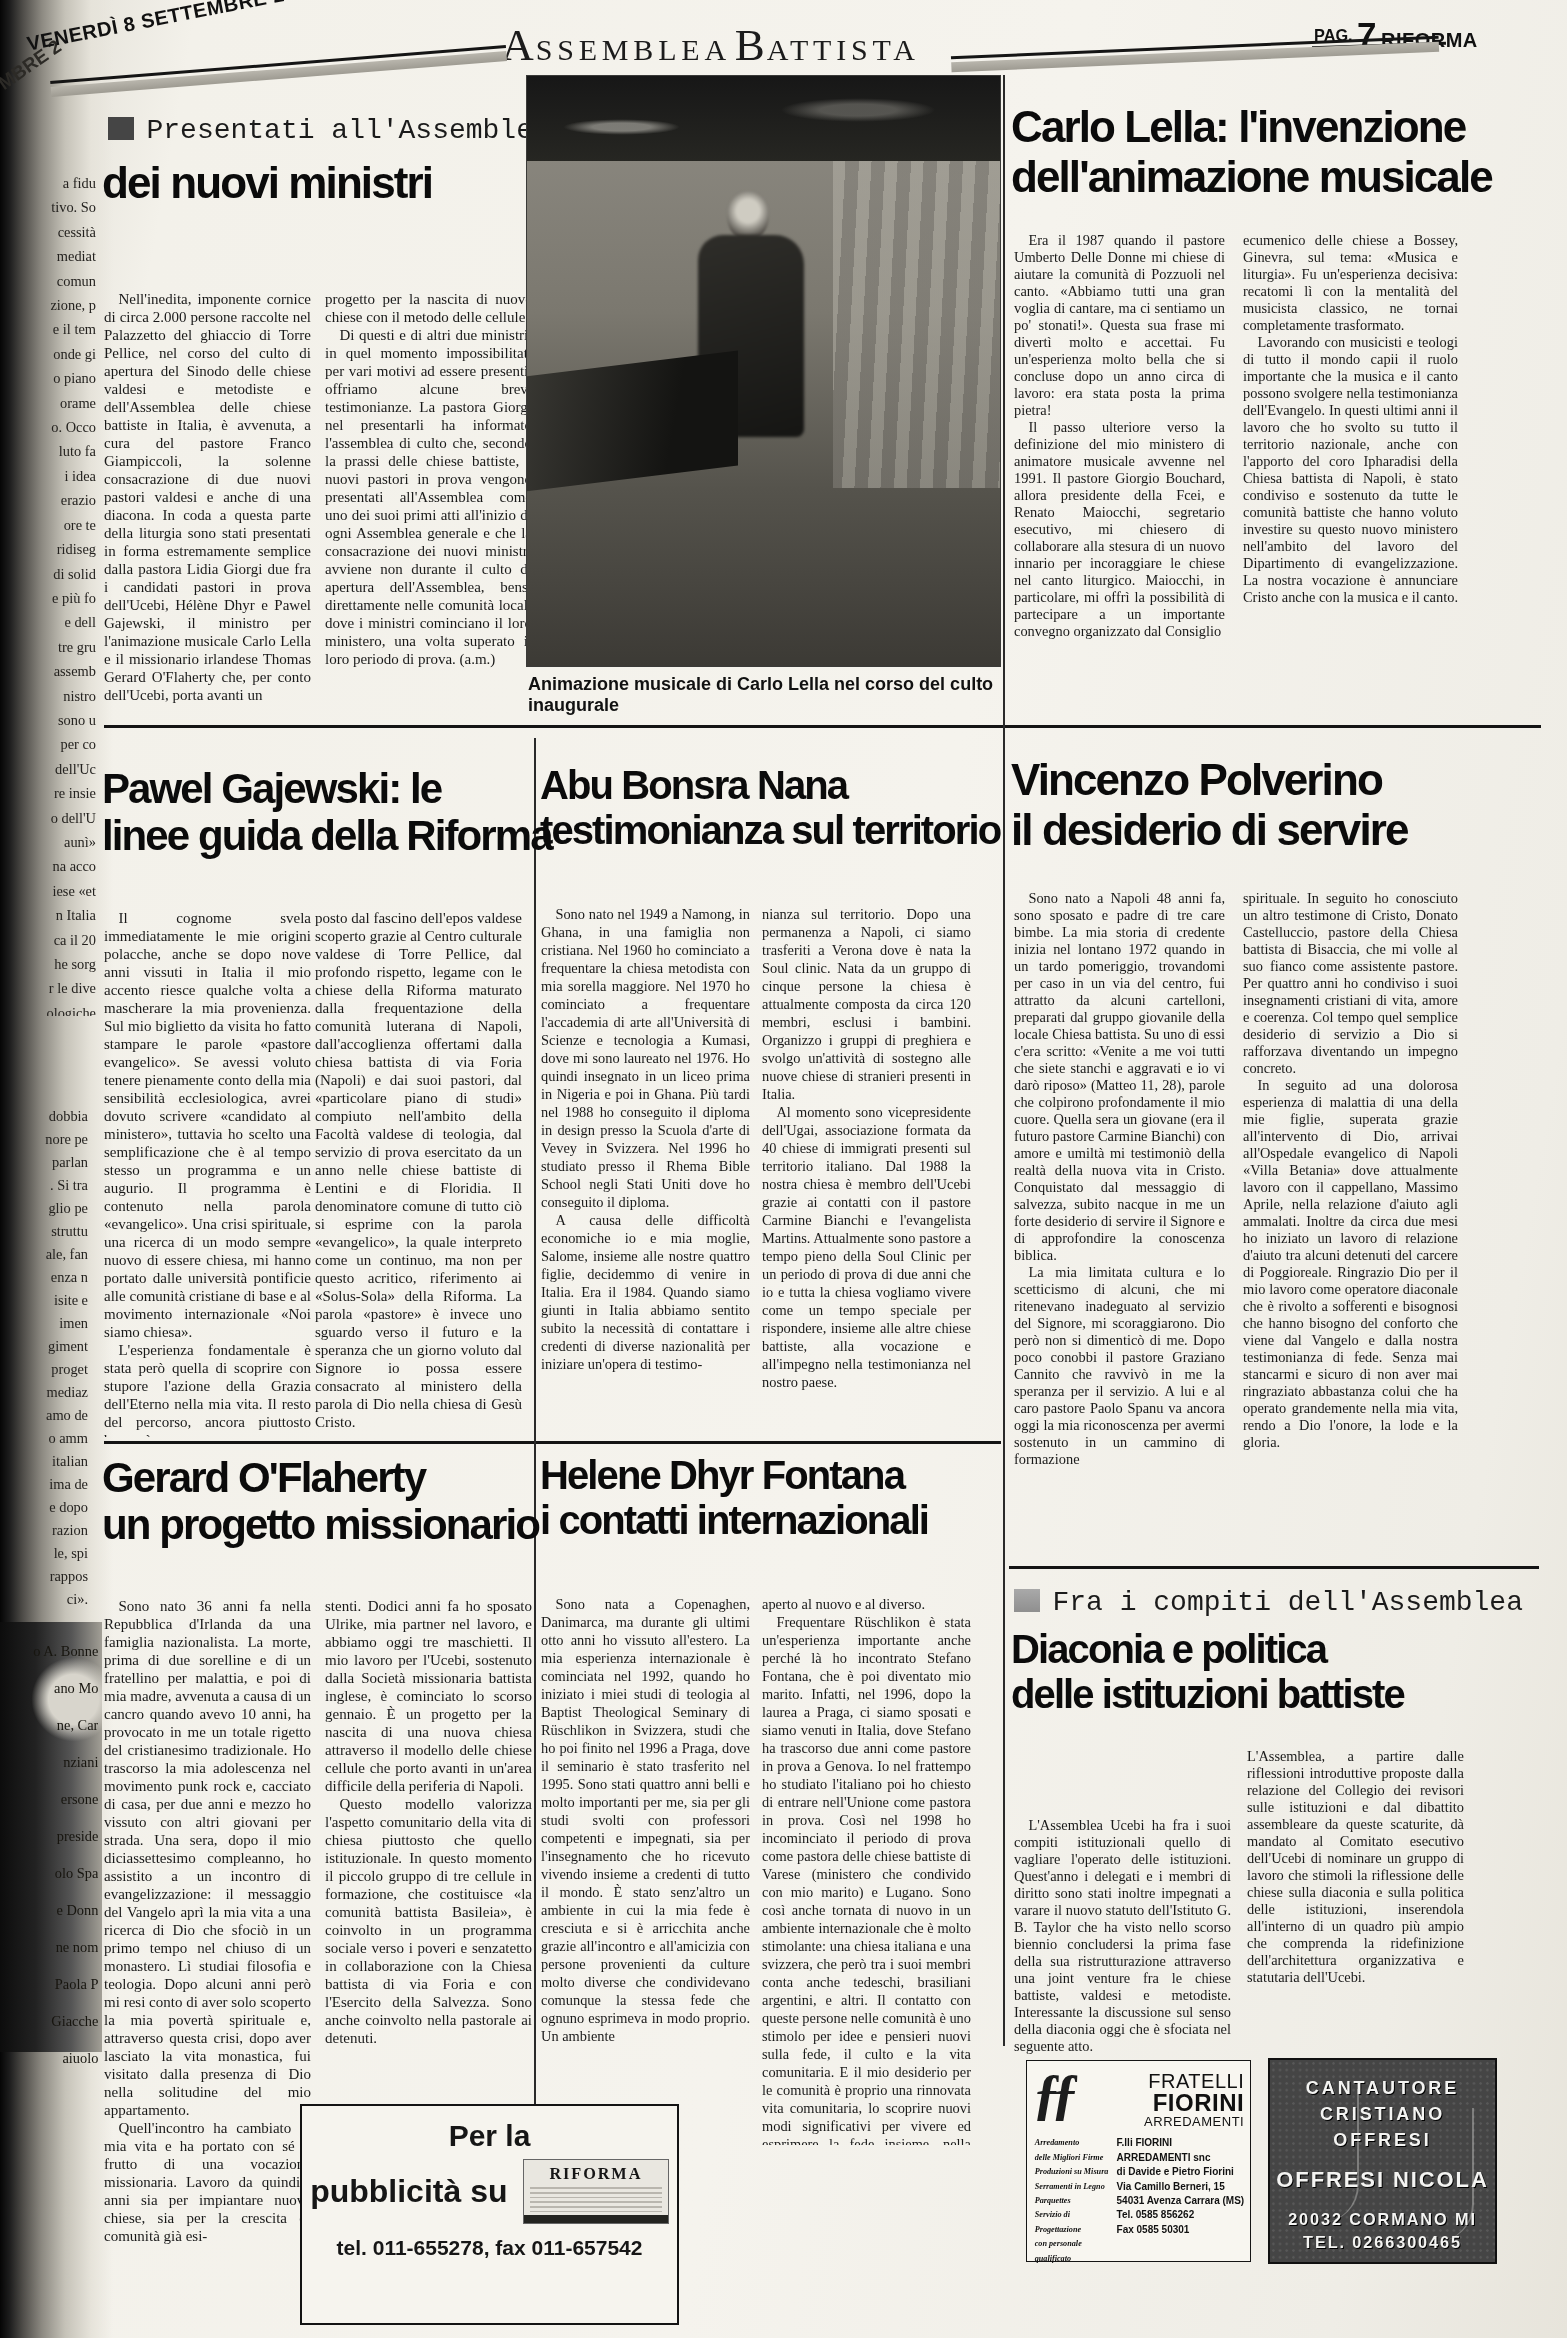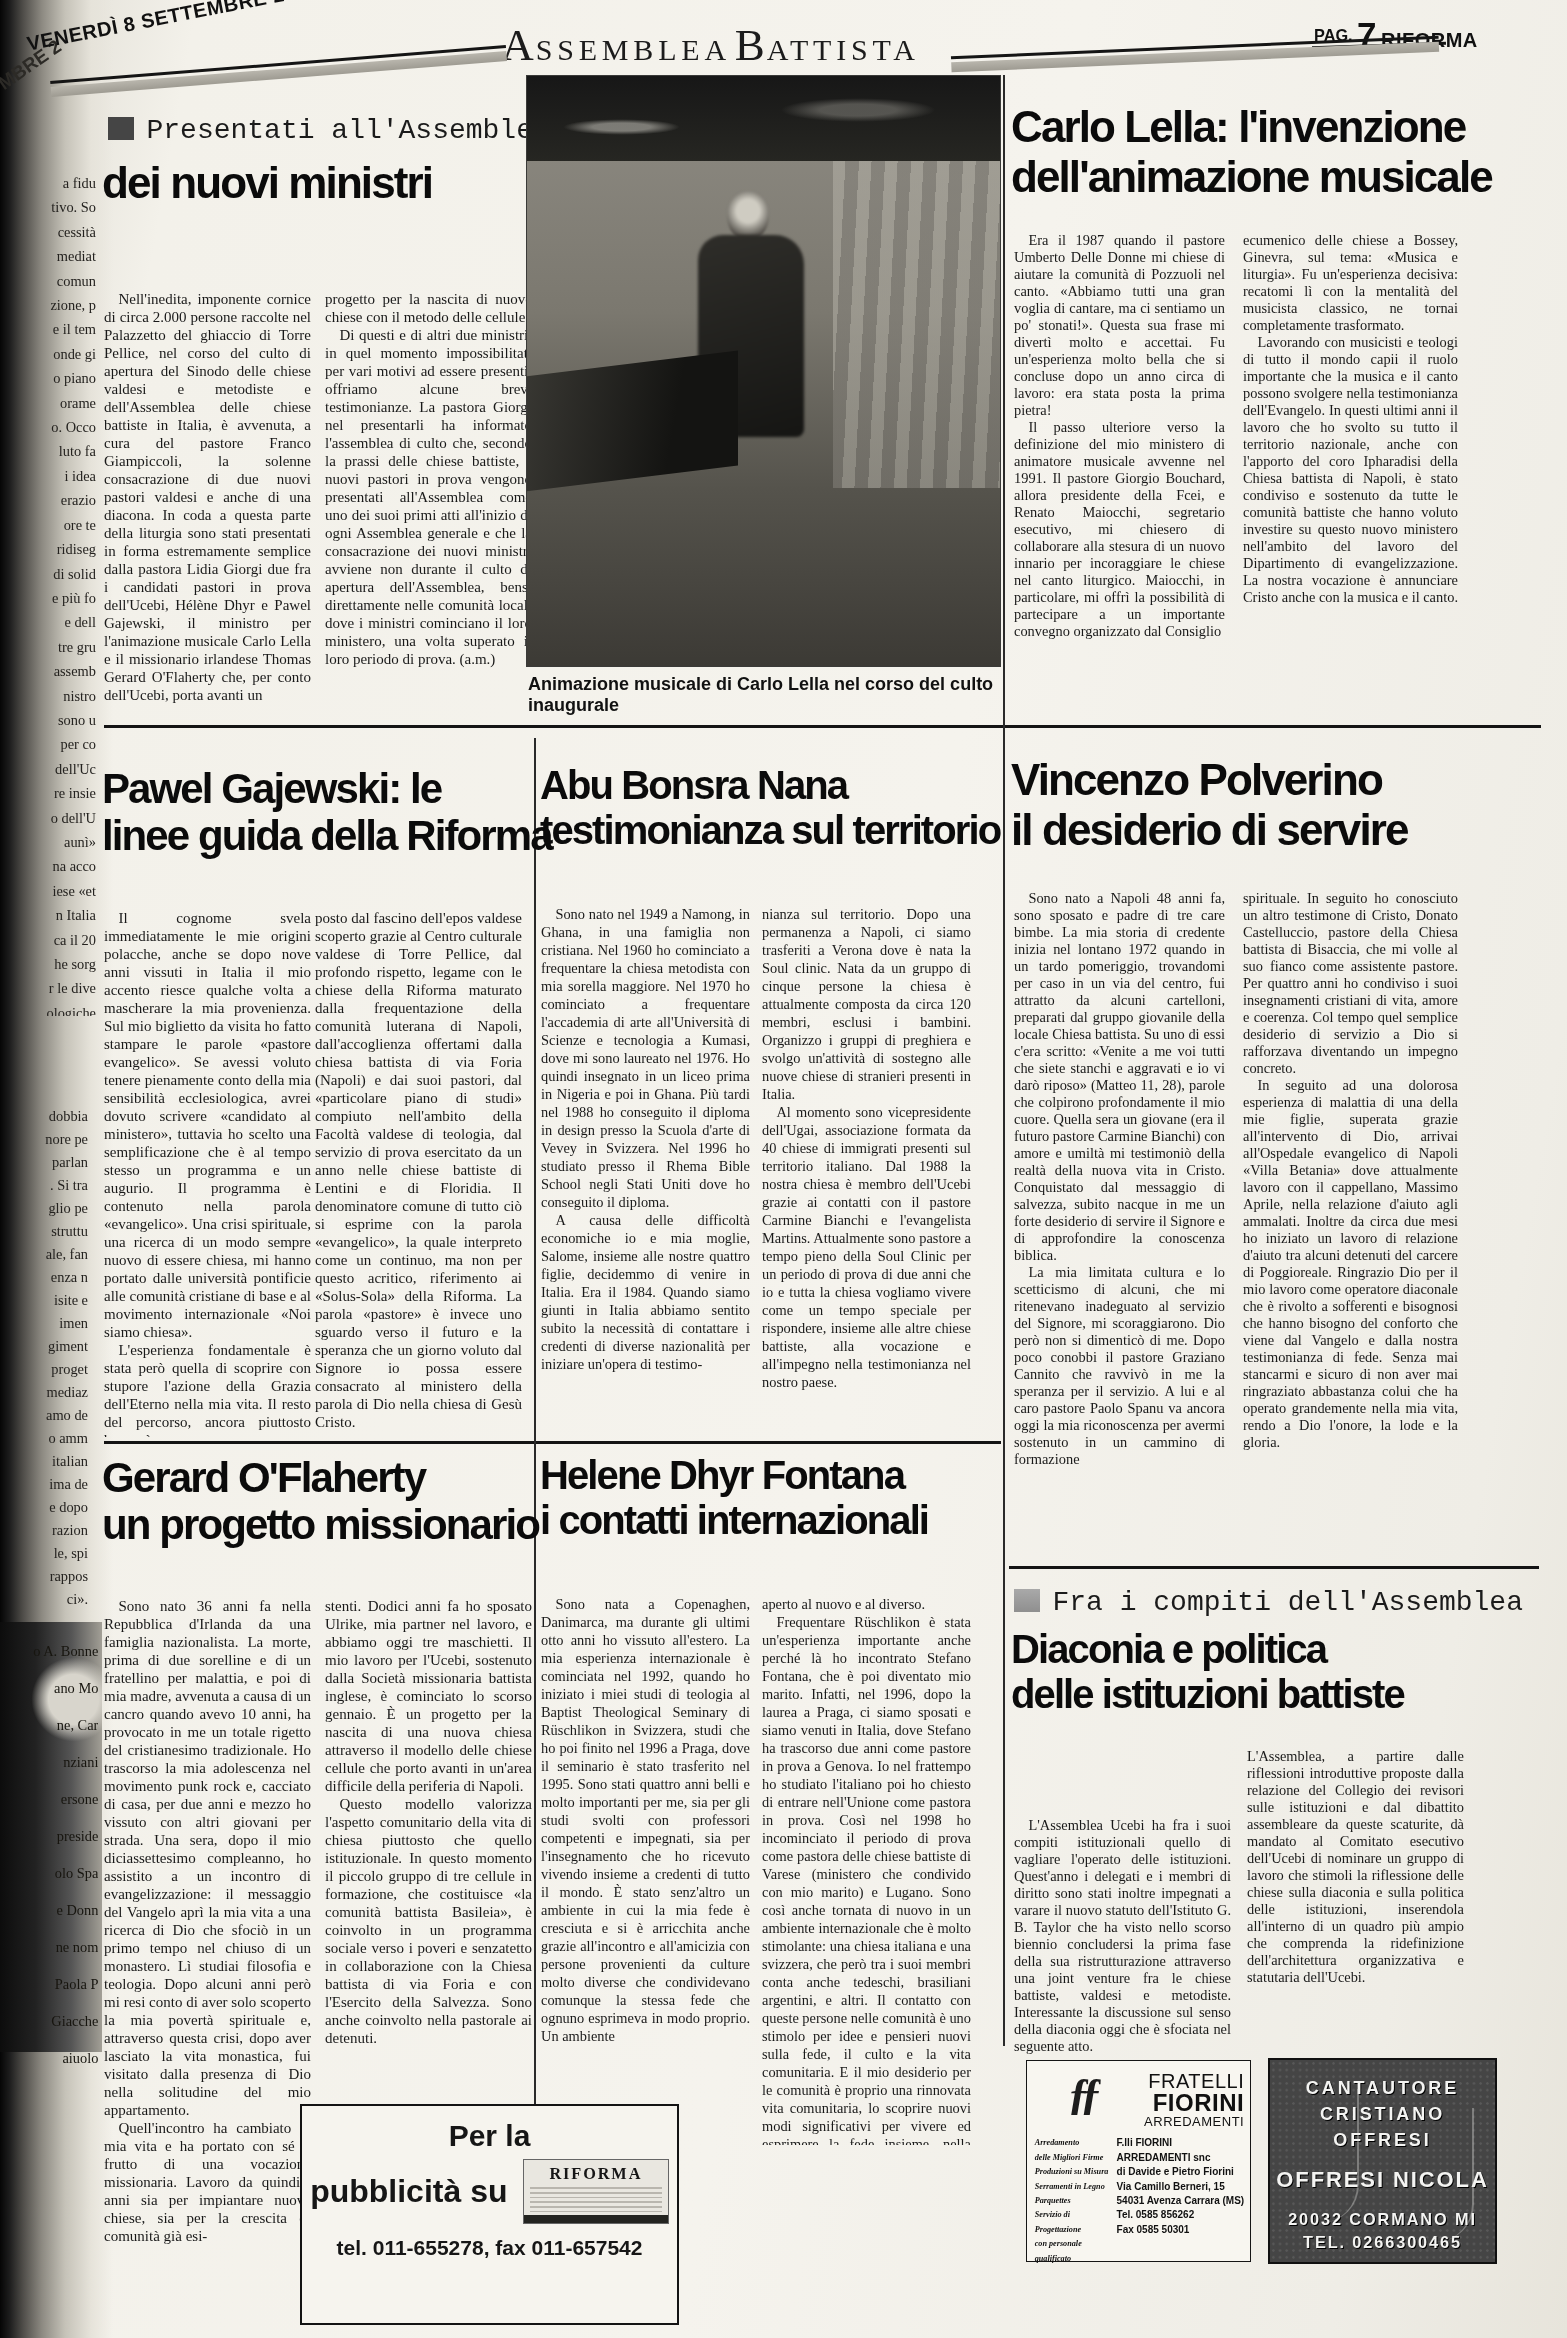--- a/index.html
+++ b/index.html
@@ -95,22 +95,22 @@
   .publogo{width:144px;height:63px;border:1px solid #666;background:#e9e7e0;overflow:hidden;text-align:center;}
   .publogo .pl-t{font-family:"Liberation Serif",serif;font-size:16.3px;letter-spacing:1.9px;font-weight:700;margin-top:3.8px;}
   .publogo .pl-lines{height:25px;margin:2.9px 5.8px 0 5.8px;
           background:repeating-linear-gradient(#b9b6ae 0 1.9px,rgba(0,0,0,0) 1.9px 4.8px);}
   .publogo .pl-dark{height:11.5px;margin-top:2.9px;background:#23231f;}
   .pubtel{font-size:21px;font-weight:700;margin-top:11.5px;}
 
   .fiorini{left:1026px;top:2060px;width:223px;height:200px;border:1.9px solid #151515;background:#f8f6f0;
            font-family:"Liberation Sans",sans-serif;color:#111;}
   .fhead{display:flex;align-items:flex-start;padding:5.8px 5.8px 0 5.8px;}
-  .flogo{font-family:"Liberation Serif",serif;font-style:italic;font-weight:700;font-size:44px;
-         letter-spacing:-9.6px;line-height:54px;color:#1d1d1d;width:83px;margin-left:35px;}
+  .flogo{font-family:"Liberation Serif",serif;font-style:italic;font-weight:700;font-size:56px;
+         letter-spacing:-9.6px;line-height:54px;color:#1d1d1d;width:83px;}
   .fnames{flex:1;text-align:right;line-height:1.02;margin-top:3.8px;}
   .fn1{font-size:20px;letter-spacing:0.5px;}
   .fn2{font-size:24px;font-weight:800;letter-spacing:0.5px;}
   .fn3{font-size:13px;letter-spacing:0.5px;}
   .ftable{display:flex;padding:7.7px 5.8px 0 7.7px;gap:5.8px;}
   .fserv{width:88px;font-family:"Liberation Serif",serif;font-style:italic;font-weight:700;font-size:8.2px;line-height:14.4px;}
   .fdet{flex:1;font-size:10px;font-weight:700;line-height:14.4px;white-space:nowrap;}
   .fserv .li,.fdet .li{text-indent:0;}
 
   .cant{left:1268px;top:2058px;width:225px;height:202px;border:2.9px solid #101010;

